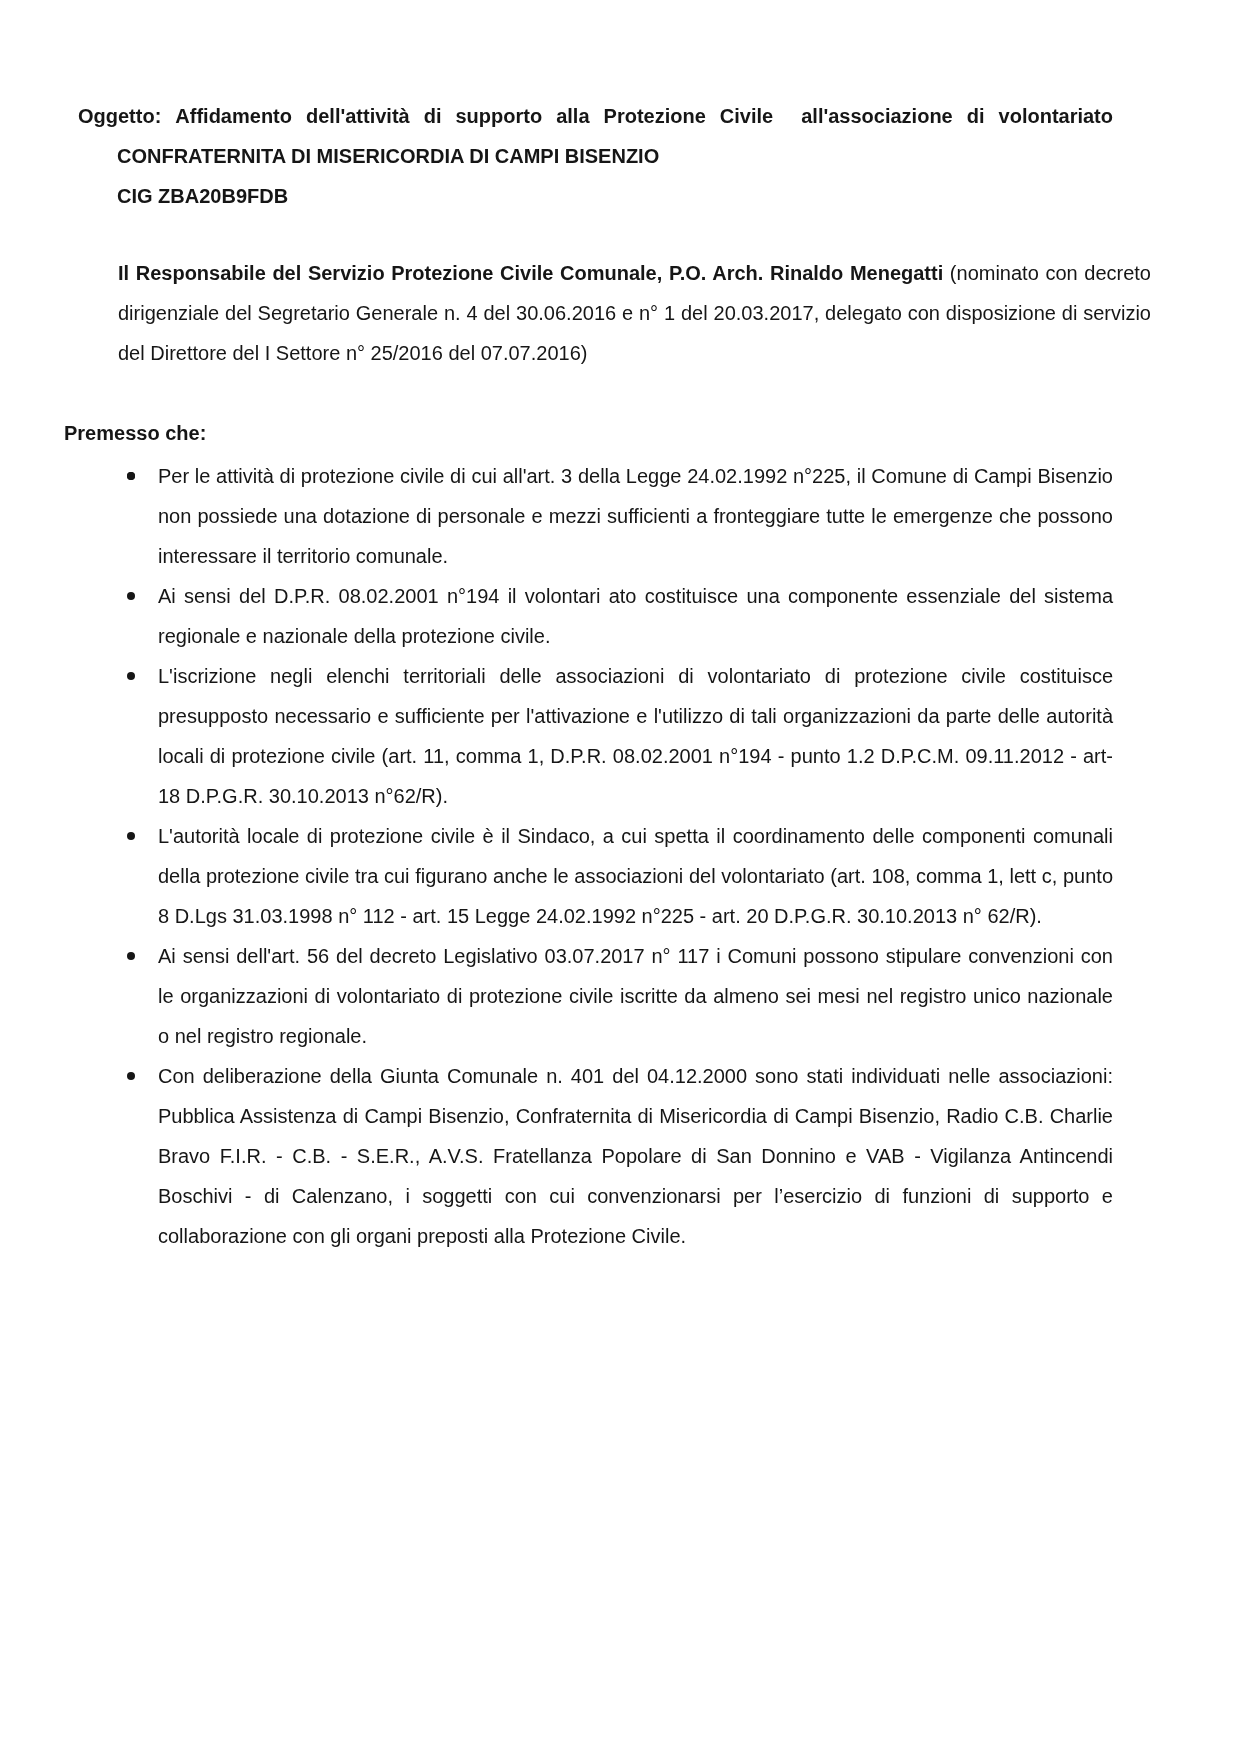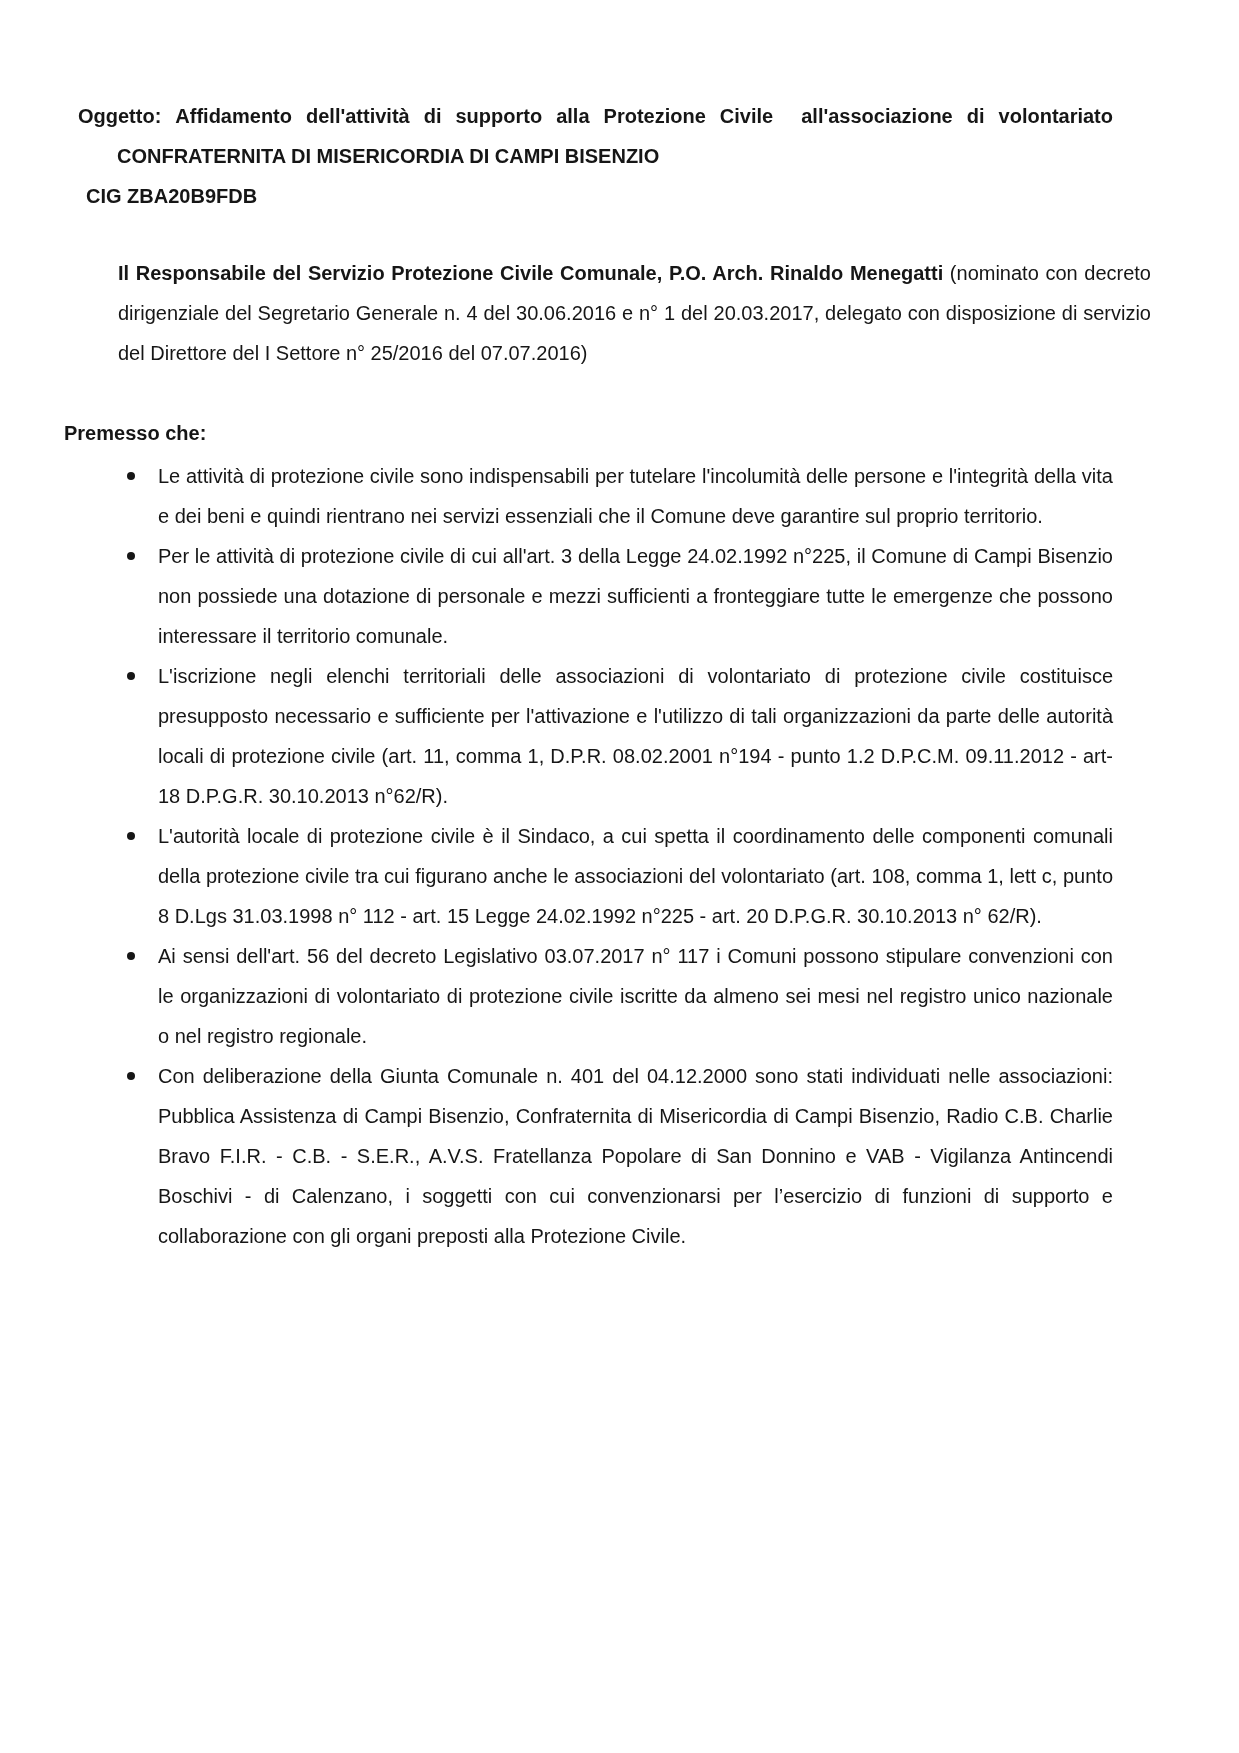--- a/index.html
+++ b/index.html
@@ -21,21 +21,21 @@
 
   .subject {
     font-weight: 700;
     margin: 0 126px 0 117px;
     text-indent: -39px;
     text-align: justify;
   }
   .subject .subject-label { padding-right: 14px; }
   .cig-line {
     font-weight: 700;
-    margin: 0 126px 0 86px;
+    margin: 0 126px 0 117px;
   }
 
   .responsible {
     margin: 37px 88px 0 118px;
     text-align: justify;
   }
   .responsible .resp-bold { font-weight: 700; }
 
   .premise-heading {
     font-weight: 700;
@@ -72,25 +72,28 @@
   <p class="cig-line">CIG ZBA20B9FDB</p>
 
   <p class="responsible"><span class="resp-bold">Il Responsabile del Servizio Protezione Civile Comunale, P.O. Arch. Rinaldo Menegatti</span>
     <span>(nominato con decreto dirigenziale del Segretario Generale n. 4 del 30.06.2016 e n° 1 del 20.03.2017, delegato con disposizione di servizio del Direttore del I Settore n° 25/2016 del 07.07.2016)</span></p>
 
   <p class="premise-heading">Premesso che:</p>
 
   <ul class="premises">
     <li>
       <span class="bullet-dot"></span>
-      <span>Le attività di protezione civile sono indispensabili per tutelare l'incolumità delle persone e l'integrità della vita e dei beni e quindi rientrano nei servizi essenziali che il Comune deve garantire sul proprio territorio.</span>
     </li>
     <li>
       <span class="bullet-dot"></span>
       <span>Per le attività di protezione civile di cui all'art. 3 della Legge 24.02.1992 n°225, il Comune di Campi Bisenzio non possiede una dotazione di personale e mezzi sufficienti a fronteggiare tutte le emergenze che possono interessare il territorio comunale.</span>
+    </li>
+    <li>
+      <span class="bullet-dot"></span>
+      <span>Ai sensi del D.P.R. 08.02.2001 n°194 il volontari ato costituisce una componente essenziale del sistema regionale e nazionale della protezione civile.</span>
     </li>
     <li>
       <span class="bullet-dot"></span>
       <span>L'iscrizione negli elenchi territoriali delle associazioni di volontariato di protezione civile costituisce presupposto necessario e sufficiente per l'attivazione e l'utilizzo di tali organizzazioni da parte delle autorità locali di protezione civile (art. 11, comma 1, D.P.R. 08.02.2001 n°194 - punto 1.2 D.P.C.M. 09.11.2012 - art- 18 D.P.G.R. 30.10.2013 n°62/R).</span>
     </li>
     <li>
       <span class="bullet-dot"></span>
       <span>L'autorità locale di protezione civile è il Sindaco, a cui spetta il coordinamento delle componenti comunali della protezione civile tra cui figurano anche le associazioni del volontariato (art. 108, comma 1, lett c, punto 8 D.Lgs 31.03.1998 n° 112 - art. 15 Legge 24.02.1992 n°225 - art. 20 D.P.G.R. 30.10.2013 n° 62/R).</span>
     </li>
     <li>

